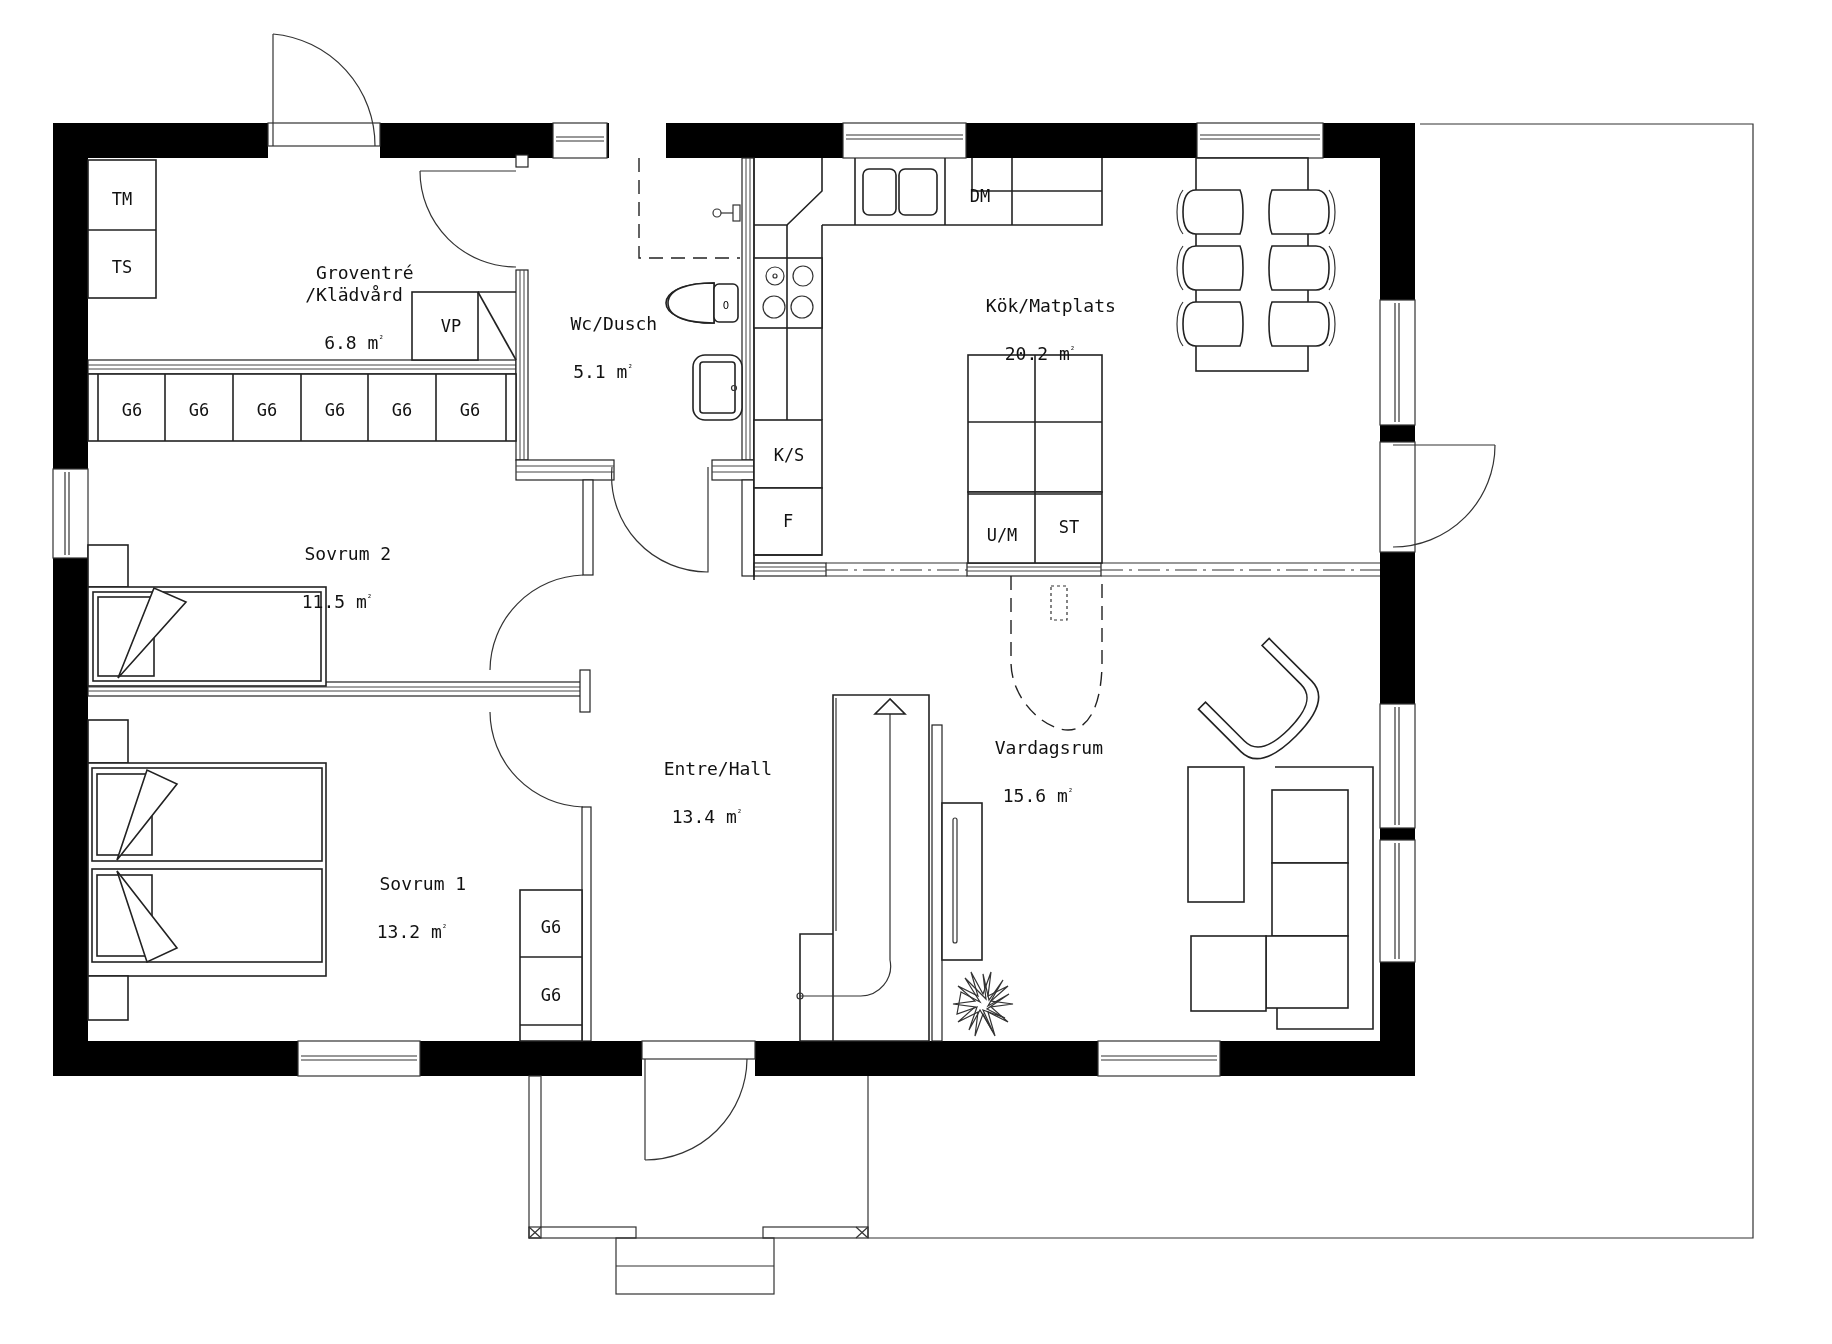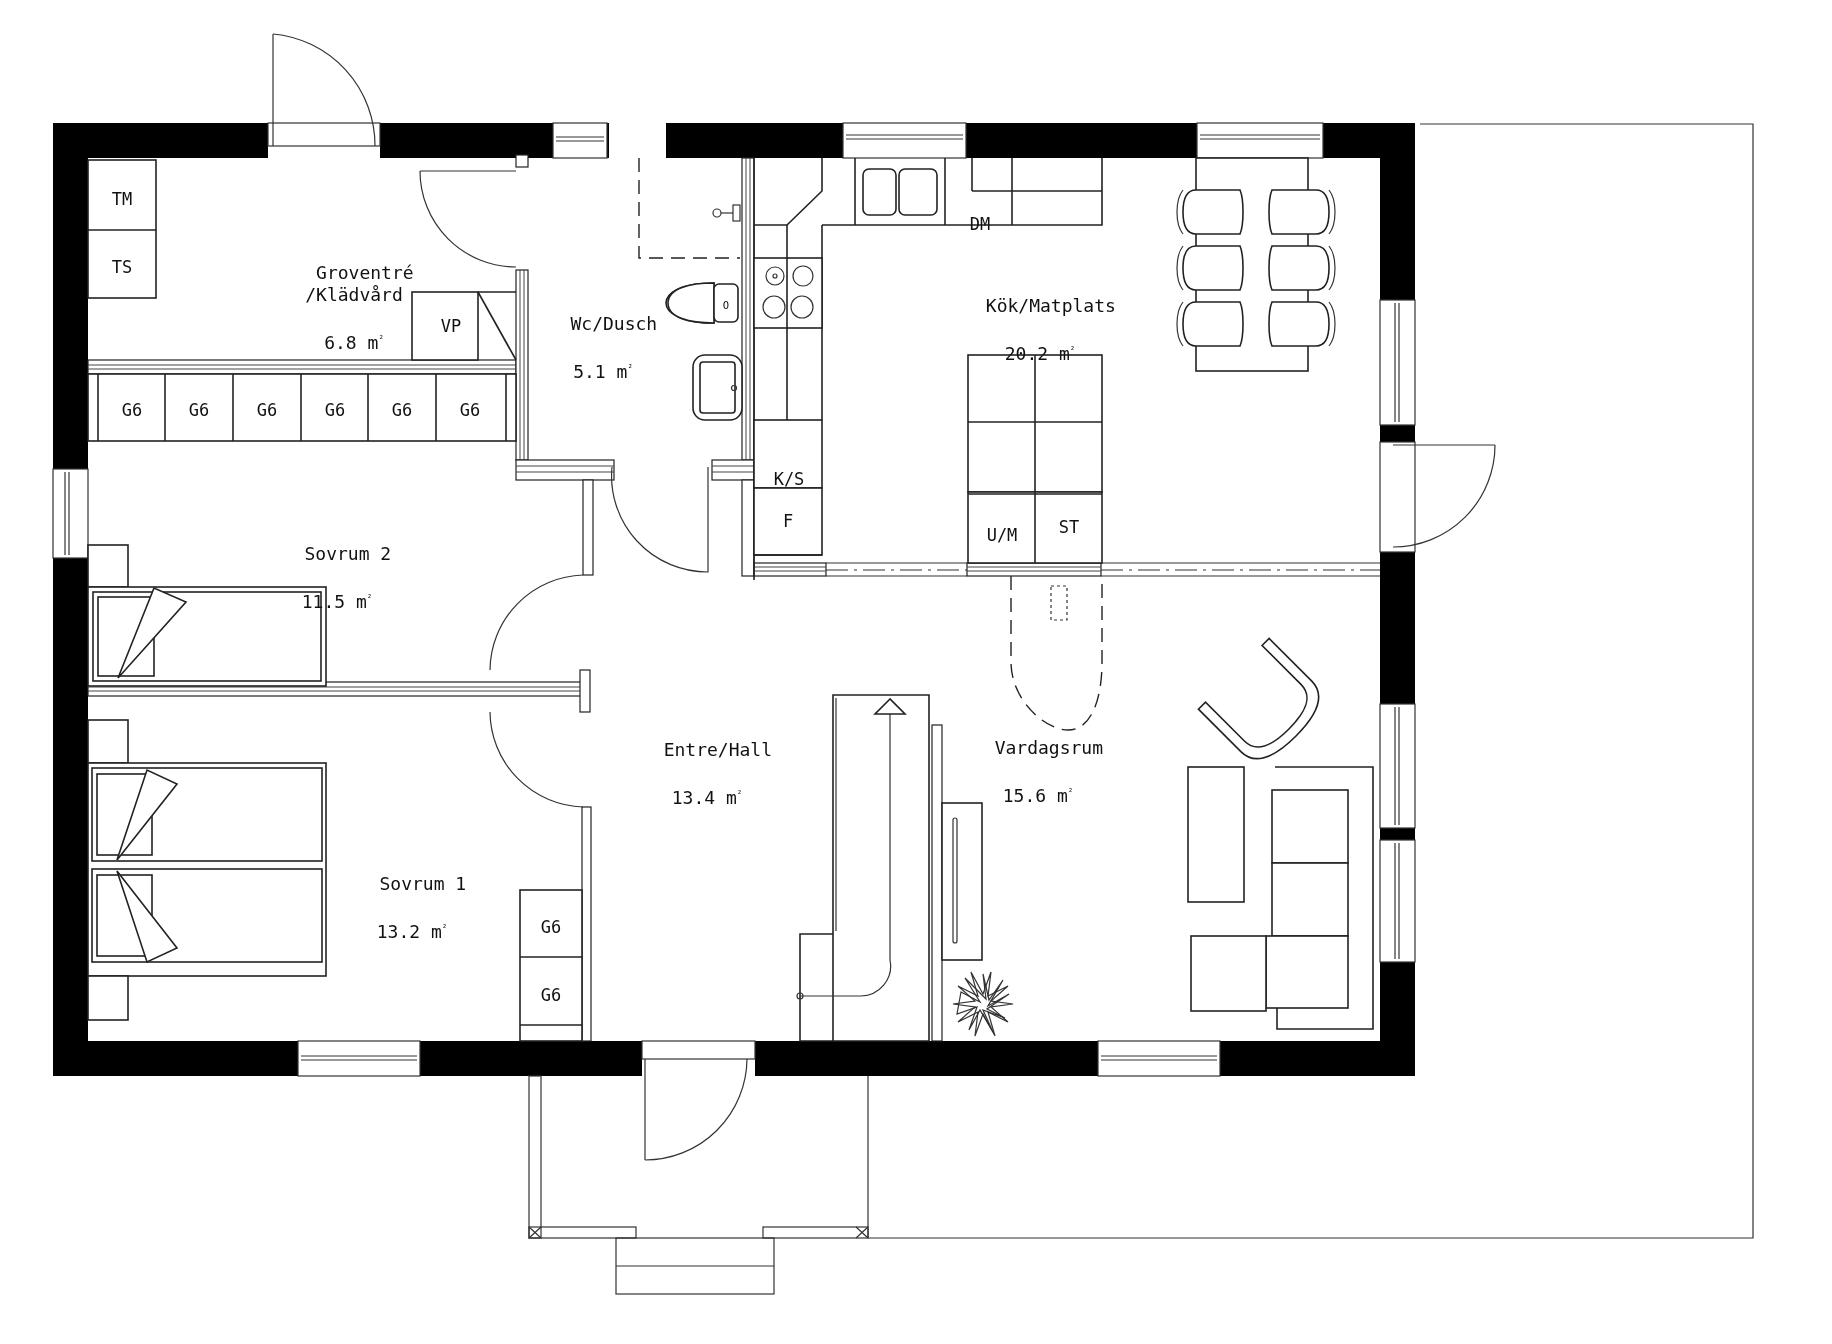--- a/index.html
+++ b/index.html
@@ -347,38 +347,38 @@
   <span class="area"><span>5.1</span> <span>m</span><sup>²</sup></span>
 </div>
 <div class="room-label" style="left:1040px; top:273px;">
   <span>Kök/Matplats</span>
   <span class="area"><span>20.2</span> <span>m</span><sup>²</sup></span>
 </div>
 <div class="room-label" style="left:337px; top:521px;text-align:center;">
   <span>Sovrum 2</span>
   <span class="area"><span>11.5</span> <span>m</span><sup>²</sup></span>
 </div>
-<div class="room-label" style="left:707px; top:717px;text-align:center;">
+<div class="room-label" style="left:707px; top:736px;text-align:center;">
   <span>Entre/Hall</span>
   <span class="area"><span>13.4</span> <span>m</span><sup>²</sup></span>
 </div>
 <div class="room-label" style="left:1038px; top:715px;">
   <span>Vardagsrum</span>
   <span class="area"><span>15.6</span> <span>m</span><sup>²</sup></span>
 </div>
 <div class="room-label" style="left:412px; top:851px;">
   <span>Sovrum 1</span>
   <span class="area"><span>13.2</span> <span>m</span><sup>²</sup></span>
 </div>
 
 <div class="fixture-label" style="left:122px; top:199px;text-align:right;">TM</div>
 <div class="fixture-label" style="left:122px; top:267px;">TS</div>
 <div class="fixture-label" style="left:451px; top:326px;">VP</div>
-<div class="fixture-label" style="left:980px; top:224px;">DM</div>
-<div class="fixture-label" style="left:789px; top:455px;margin-top:24px;">K/S</div>
+<div class="fixture-label" style="left:980px; top:196px;">DM</div>
+<div class="fixture-label" style="left:789px; top:455px;">K/S</div>
 <div class="fixture-label" style="left:788px; top:521px;">F</div>
 <div class="fixture-label" style="left:1002px; top:527px;margin-top:8px;">U/M</div>
 <div class="fixture-label" style="left:1069px; top:527px;">ST</div>
 
 <div class="fixture-label" style="left:132px; top:410px;">G6</div>
 <div class="fixture-label" style="left:199px; top:410px;">G6</div>
 <div class="fixture-label" style="left:267px; top:410px;">G6</div>
 <div class="fixture-label" style="left:335px; top:410px;">G6</div>
 <div class="fixture-label" style="left:402px; top:410px;">G6</div>
 <div class="fixture-label" style="left:470px; top:410px;">G6</div>

